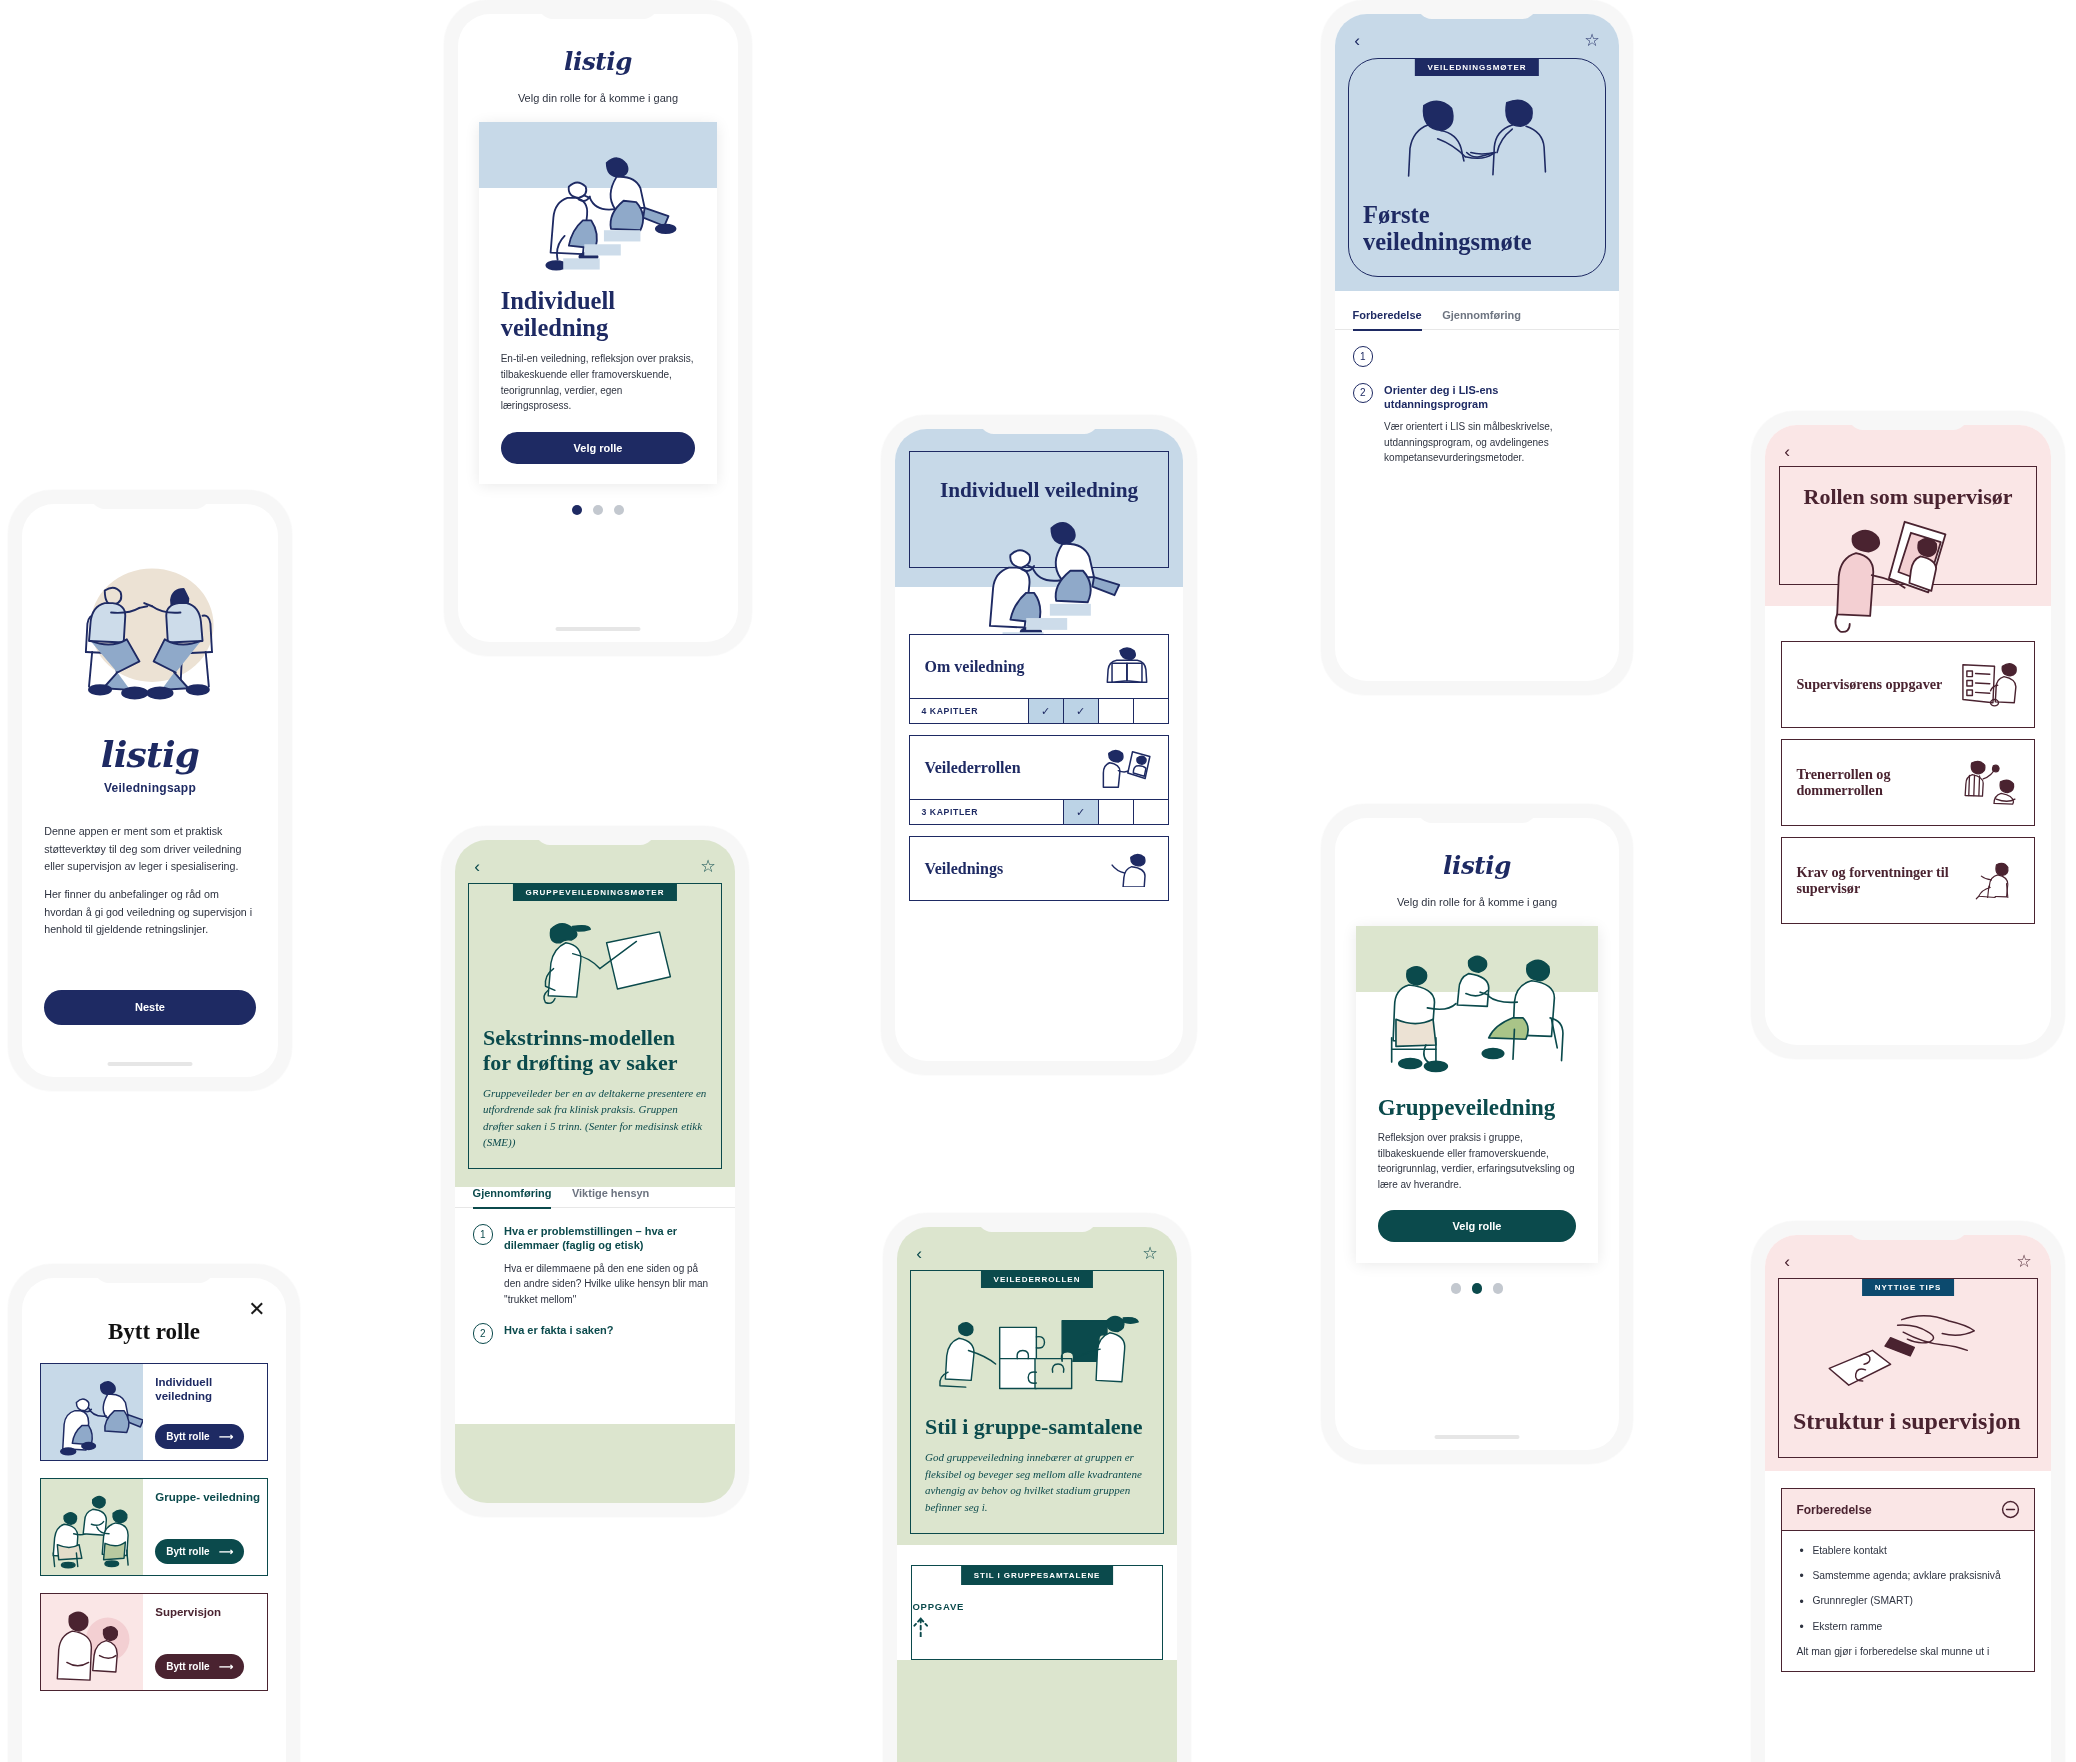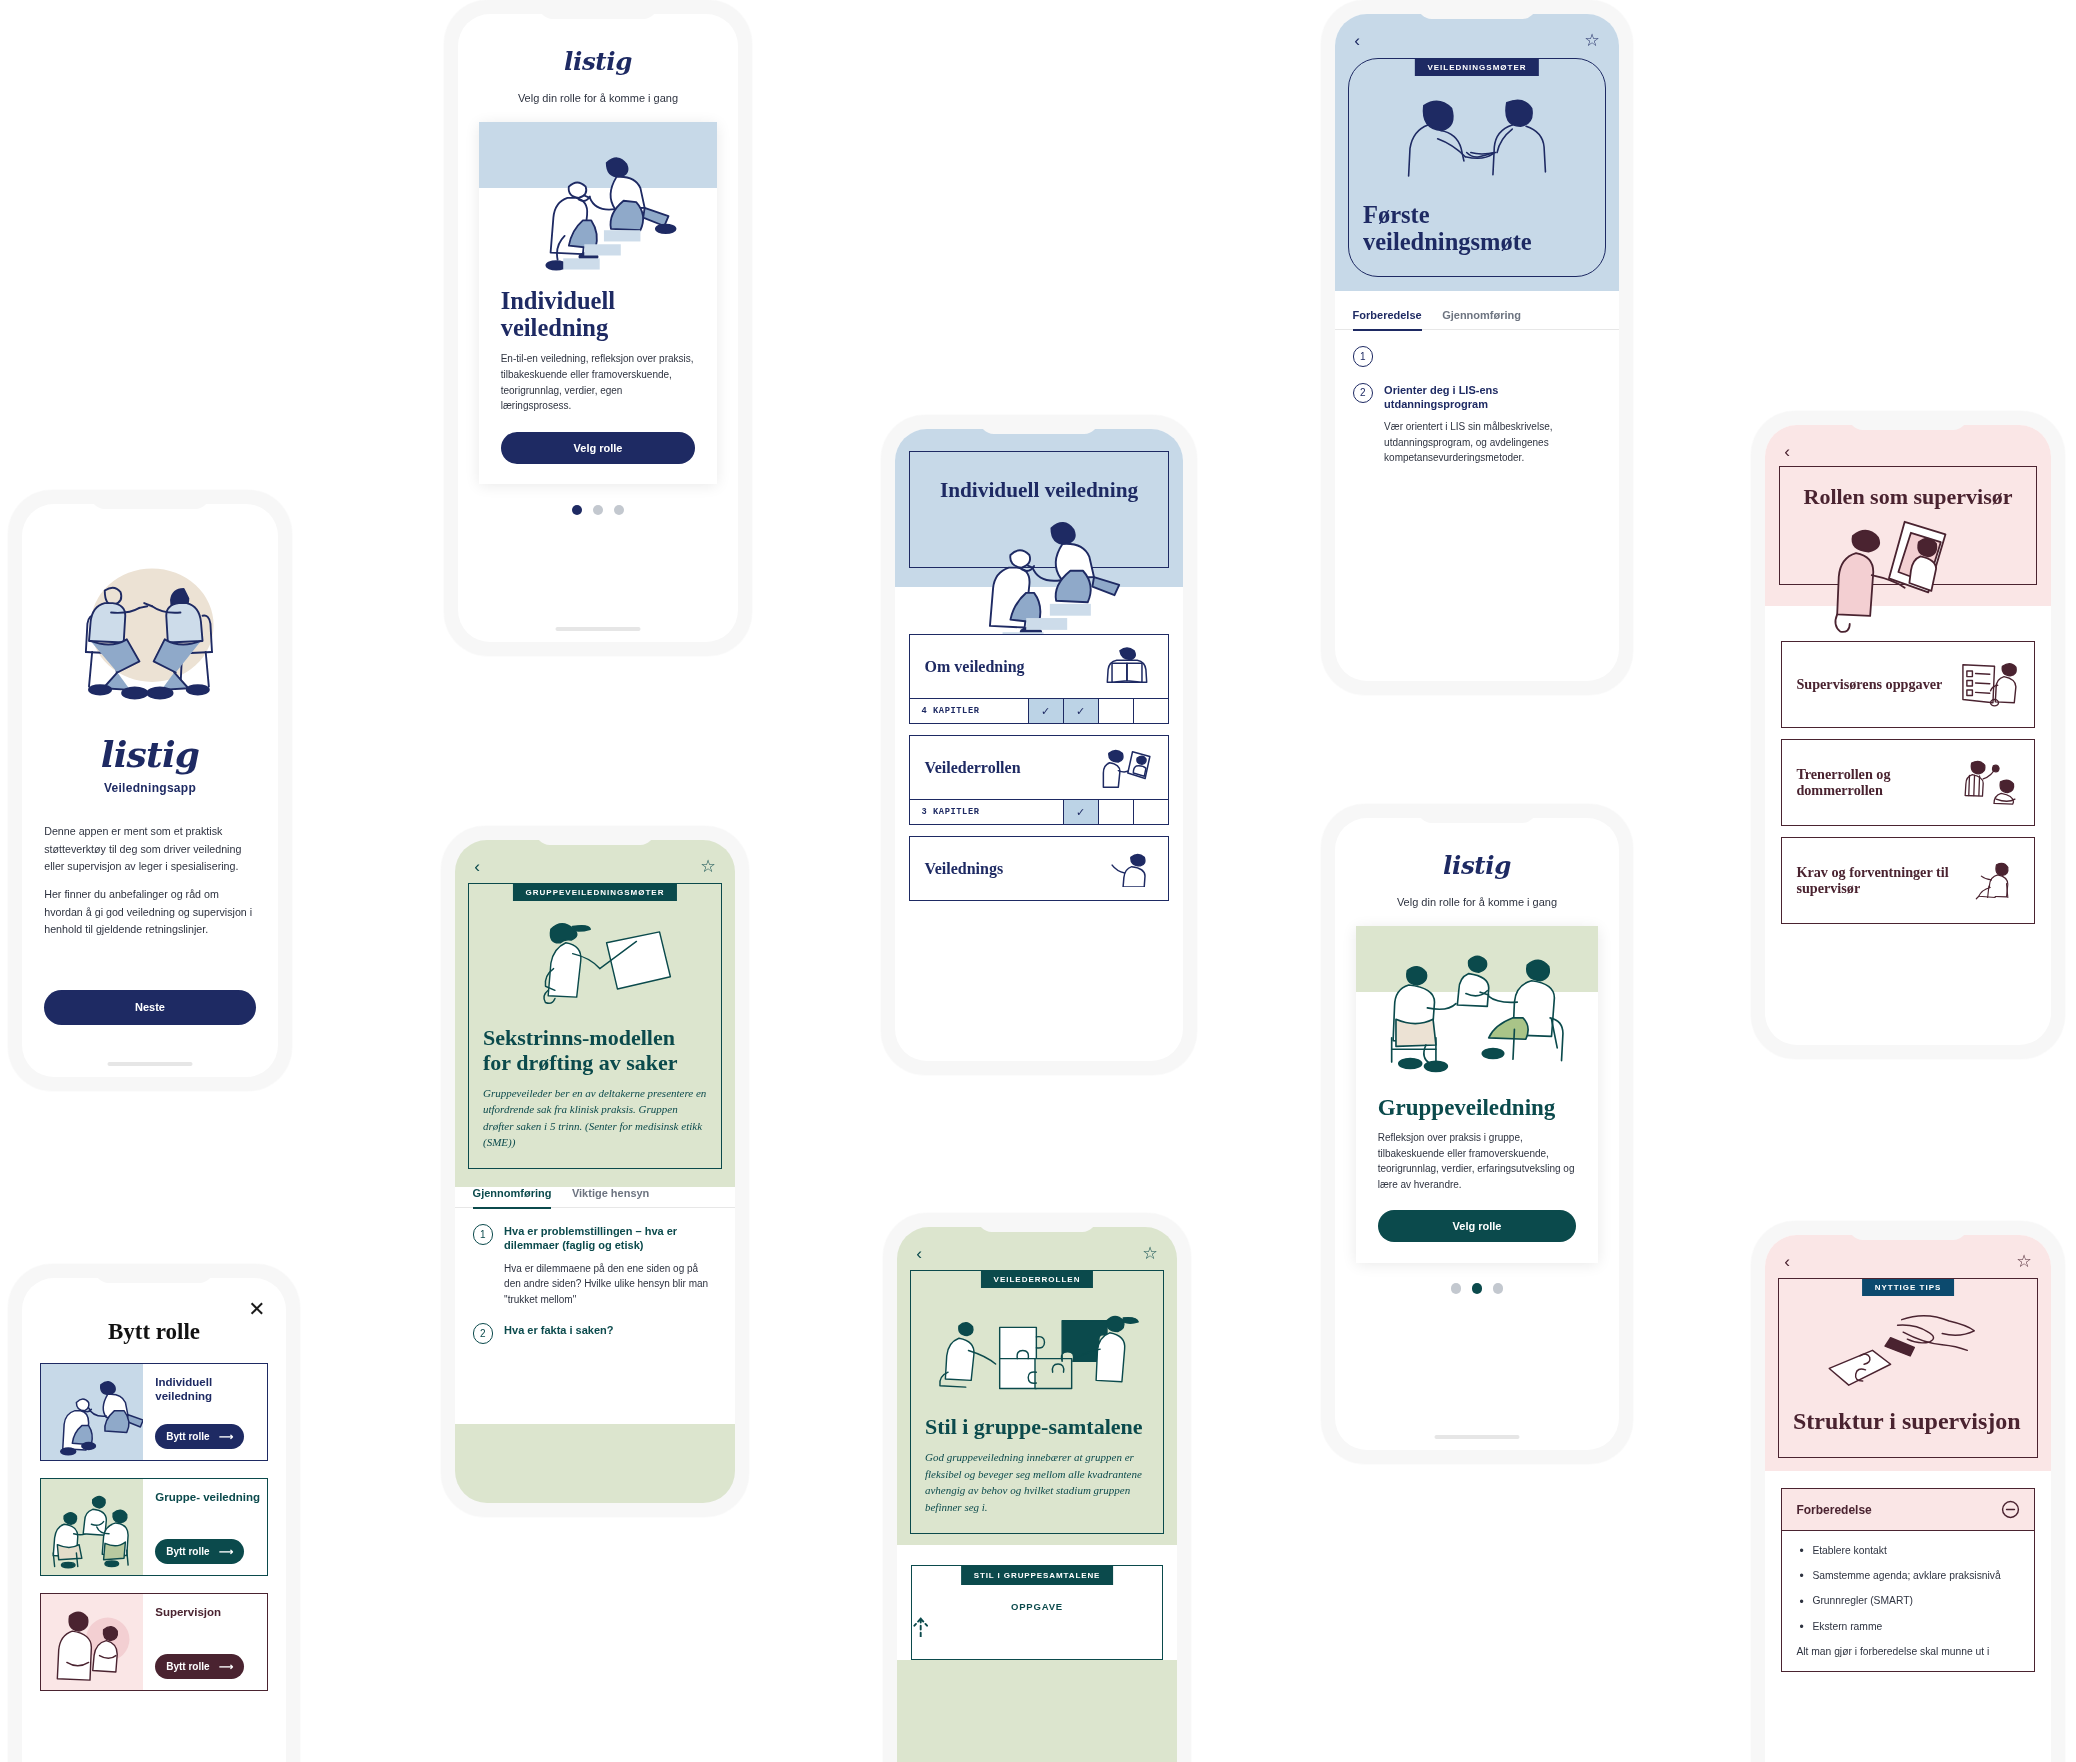--- a/index.html
+++ b/index.html
@@ -107,21 +107,21 @@
   #p-kapitler { left: 881px; top: 415px; width: 316px; height: 660px; }
   .kap-hero { position:relative; padding-top: 22px; }
   .kap-hero .bg { position:absolute; top:0; left:0; right:0; height: 158px; }
   .kap-frame { position:relative; margin: 0 14.2px; border: 1.6px solid; height: 117px;
     display:flex; align-items:flex-start; justify-content:center; padding-top: 27px;}
   .kap-frame h2 { font-size: 21.3px; line-height:1.12; text-align:center;}
   .chapter { margin: 11px 14.2px 0; border: 1.6px solid; background:#fff; position:relative; z-index:2;}
   .chapter .row1 { display:flex; align-items:center; justify-content:space-between; padding: 12.6px 14.2px; height: 63px;}
   .chapter .row1 h3 { font-size: 16px; line-height:1.12;}
   .chapter .row2 { display:flex; border-top: 1.6px solid; height: 25px; align-items:stretch;}
-  .chapter .row2 .lbl { flex:1; display:flex; align-items:center; padding-left: 11px; font-size: 8.7px; letter-spacing:0.6px; font-weight:bold;font-family:Liberation Mono, monospace;}
+  .chapter .row2 .lbl { flex:1; display:flex; align-items:center; padding-left: 11px; font-size: 8.7px; letter-spacing:0.6px; font-weight:bold;}
   .cellbox { width: 35px; border-left: 1.6px solid; display:flex; align-items:center; justify-content:center; font-size:11px;}
   .cellbox.done { background:#bcd3e6; }
 
   
   #p-stil { left: 883px; top: 1213px; width: 308px; height: 601px; }
 
   
   #p-forste { left: 1321px; top: 0px; width: 312px; height: 695px; }
 
   
@@ -496,21 +496,21 @@
             <path d="M258 70 q-28 6 -40 18"></path>
           </g>
         </svg>
       </div>
       <h2 class="hero-title serif" style="color:#0b4a4c">Stil i gruppe-samtalene</h2>
       <p class="hero-body serif-i" style="color:#0b4a4c">God gruppeveiledning innebærer at gruppen er fleksibel og beveger seg mellom alle kvadrantene avhengig av behov og hvilket stadium gruppen befinner seg i.</p>
     </div>
     <div style="background:#fff; margin-top: 11px; padding: 20.5px 0 0; min-height:111px;">
       <div style="margin: 0 14.2px; border:1.6px solid #0b4a4c; position:relative; height: 95px;">
         <span style="position:absolute; top:0; left:50%; transform:translateX(-50%); background:#0b4a4c; color:#fff; font-size:8px; letter-spacing:0.9px; font-weight:bold; padding: 4.7px 12.6px; white-space:nowrap;">STIL I  GRUPPESAMTALENE</span>
-        <div style="text-align:center; padding-top: 35px; font-size: 9.5px; letter-spacing:0.8px; color:#0b4a4c; font-weight:600;">OPPGAVE</div>
+        <div style="padding-top: 35px; font-size: 9.5px; letter-spacing:0.8px; color:#0b4a4c; font-weight:600;">OPPGAVE</div>
         <div style="text-align:center; margin-top:4.7px;">
           <svg width="17.4" height="20.5" viewBox="0 0 22 26">
               <path d="M11 2 L3 11 M11 2 L19 11 M11 2 L11 26" stroke="#0b4a4c" stroke-width="2.4" fill="none" stroke-dasharray="5 4" stroke-linecap="round"></path>
             </svg>
         </div>
       </div>
     </div>
   </div>
 </div>
 

